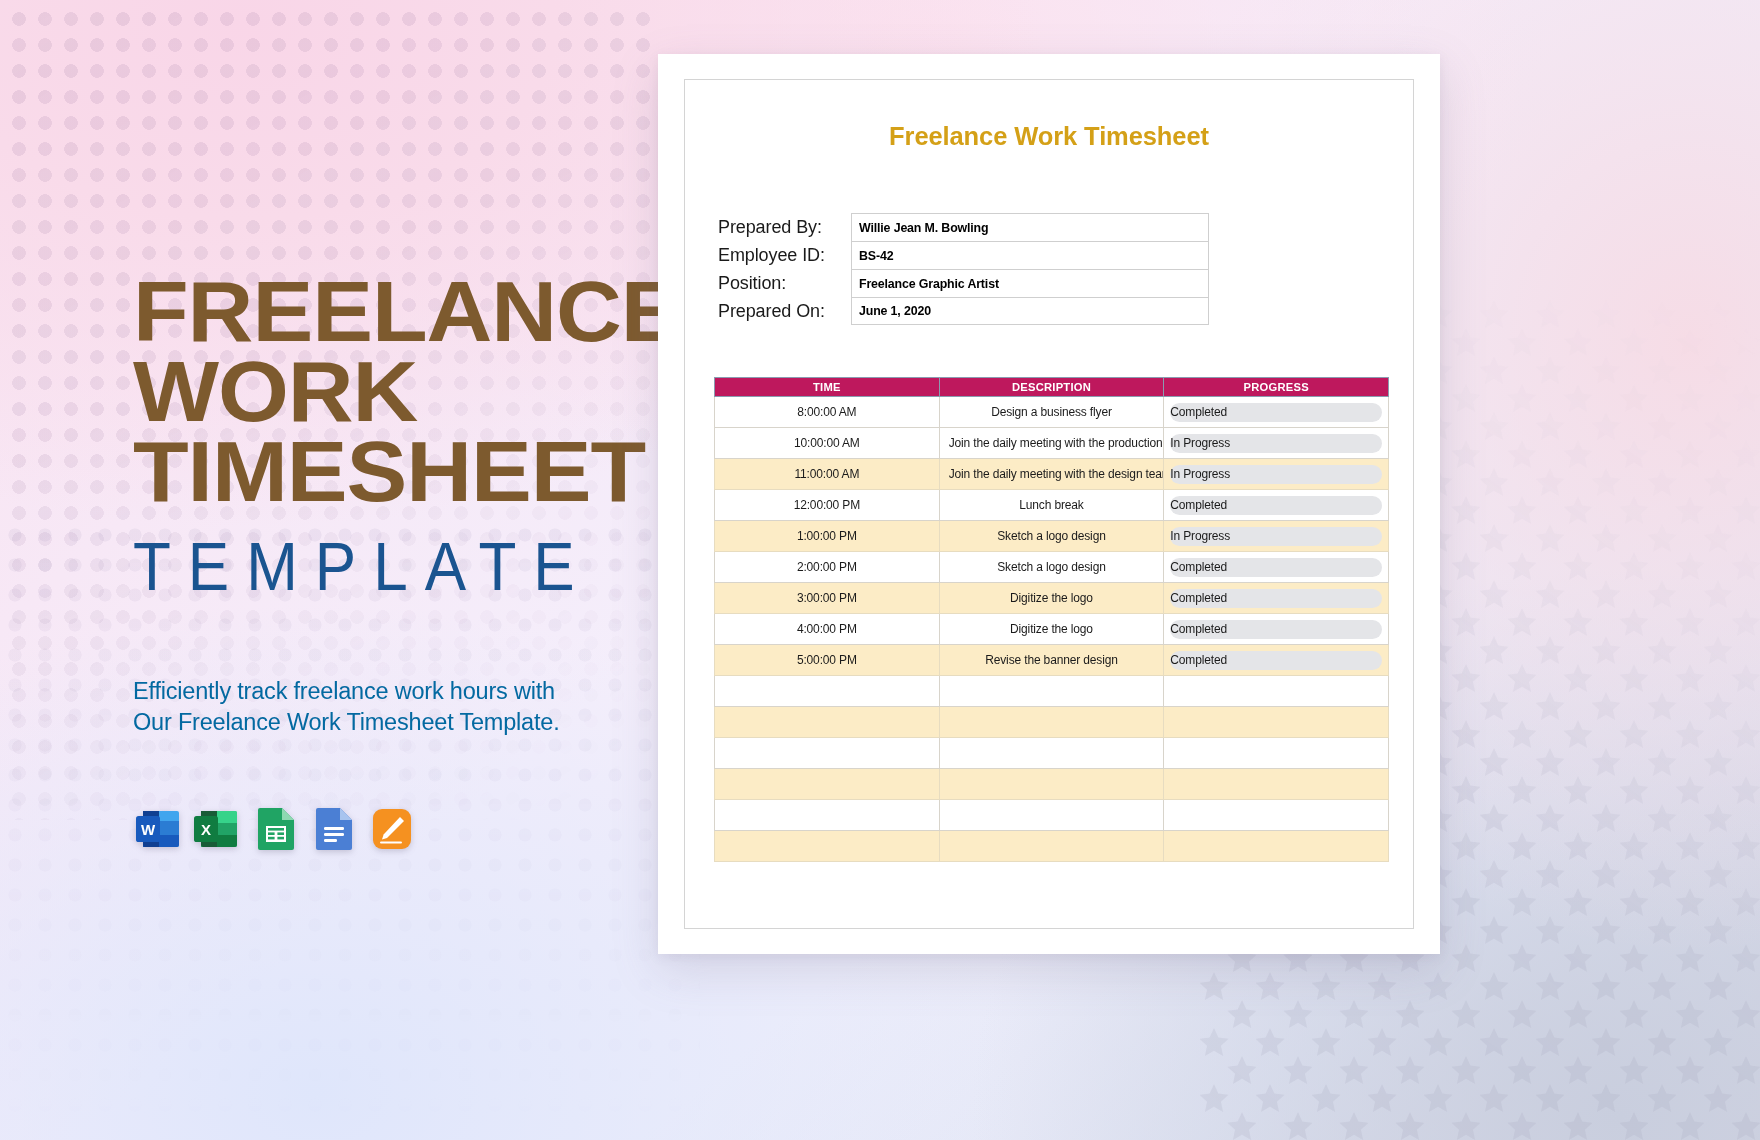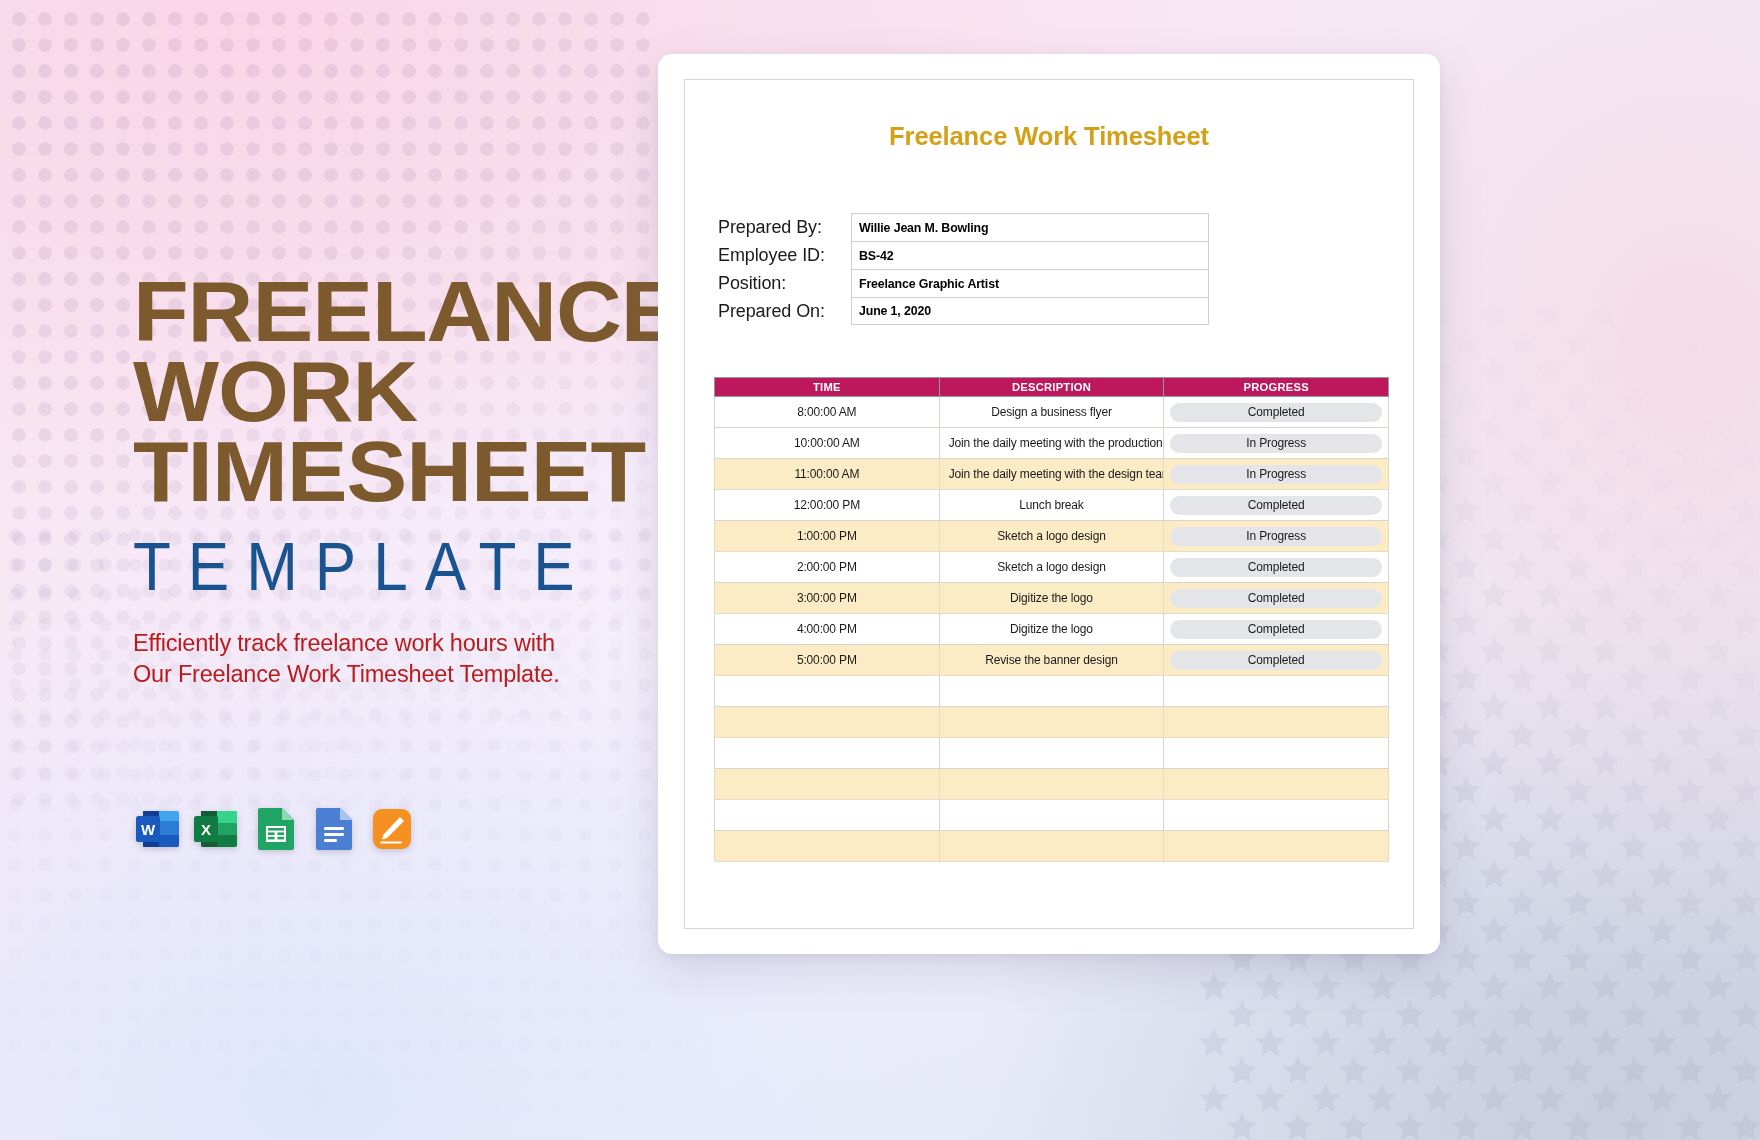--- a/index.html
+++ b/index.html
@@ -70,21 +70,20 @@
 
   
   #doc-card {
     position: absolute;
     left: 658px;
     top: 54px;
     width: 782px;
     height: 900px;
     background: #ffffff;
     box-shadow: 0 16px 44px rgba(120,110,140,0.20), 0 3px 10px rgba(120,110,140,0.10);
-    border-radius: 14px;
   }
 
   #doc-inner-frame {
     position: absolute;
     left: 26px;
     top: 25px;
     width: 730px;
     height: 850px;
     border: 1px solid #d4d4d4;
     background: #fff;
@@ -185,21 +184,21 @@
 
   .progress-pill {
     display: block;
     width: 100%;
     height: 19px;
     line-height: 19px;
     border-radius: 9.5px;
     background: #e4e5e8;
     color: #1b1b1b;
     font-size: 12px;
-    text-align: center;
+    text-align: left;
     letter-spacing: -0.15px;
   }
   .progress-pill.empty { background: transparent; }
 
   
   #branding {
     position: absolute;
     left: 133px;
     top: 272px;
     width: 520px;
@@ -222,25 +221,25 @@
     font-size: 62px;
     line-height: 1;
     letter-spacing: 17px;
     transform: scaleY(1.12);
     transform-origin: left top;
   }
 
   #tagline {
     position: absolute;
     left: 133px;
-    top: 628px;
+    top: 676px;
     width: 500px;
     font-size: 23.5px;
     line-height: 1.33;
-    color: #b91c1c;
+    color: #0369a1;
     letter-spacing: -0.2px;
   }
 
   
   #app-icons {
     position: absolute;
     left: 133px;
     top: 803px;
     display: flex;
     align-items: flex-end;

